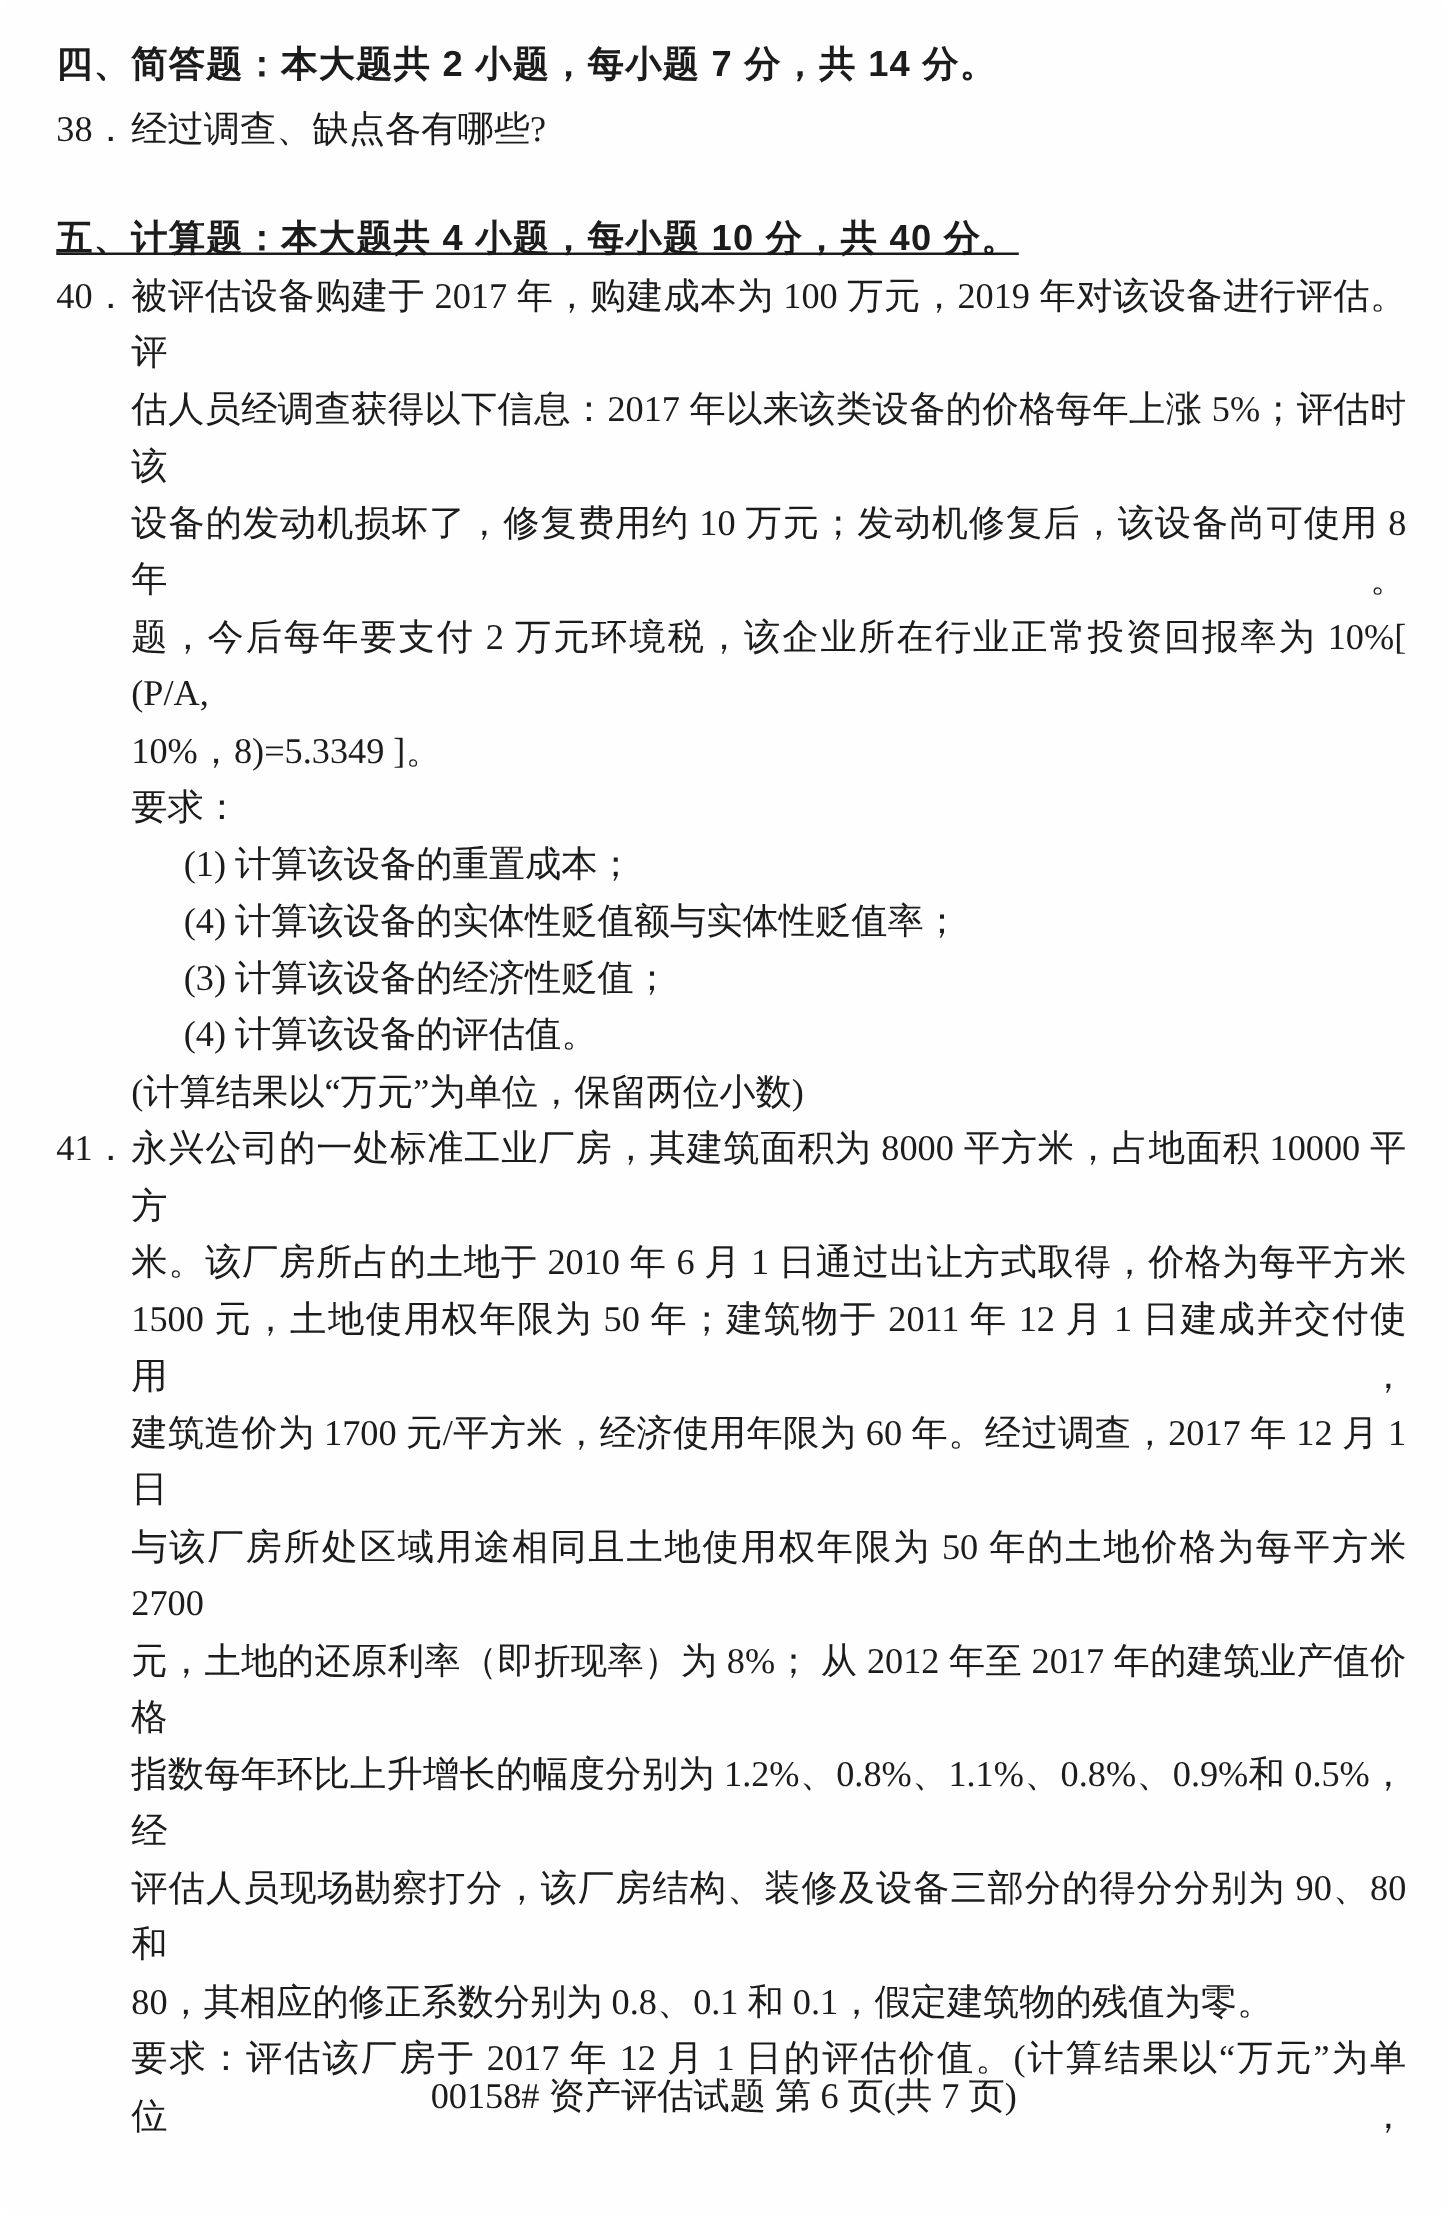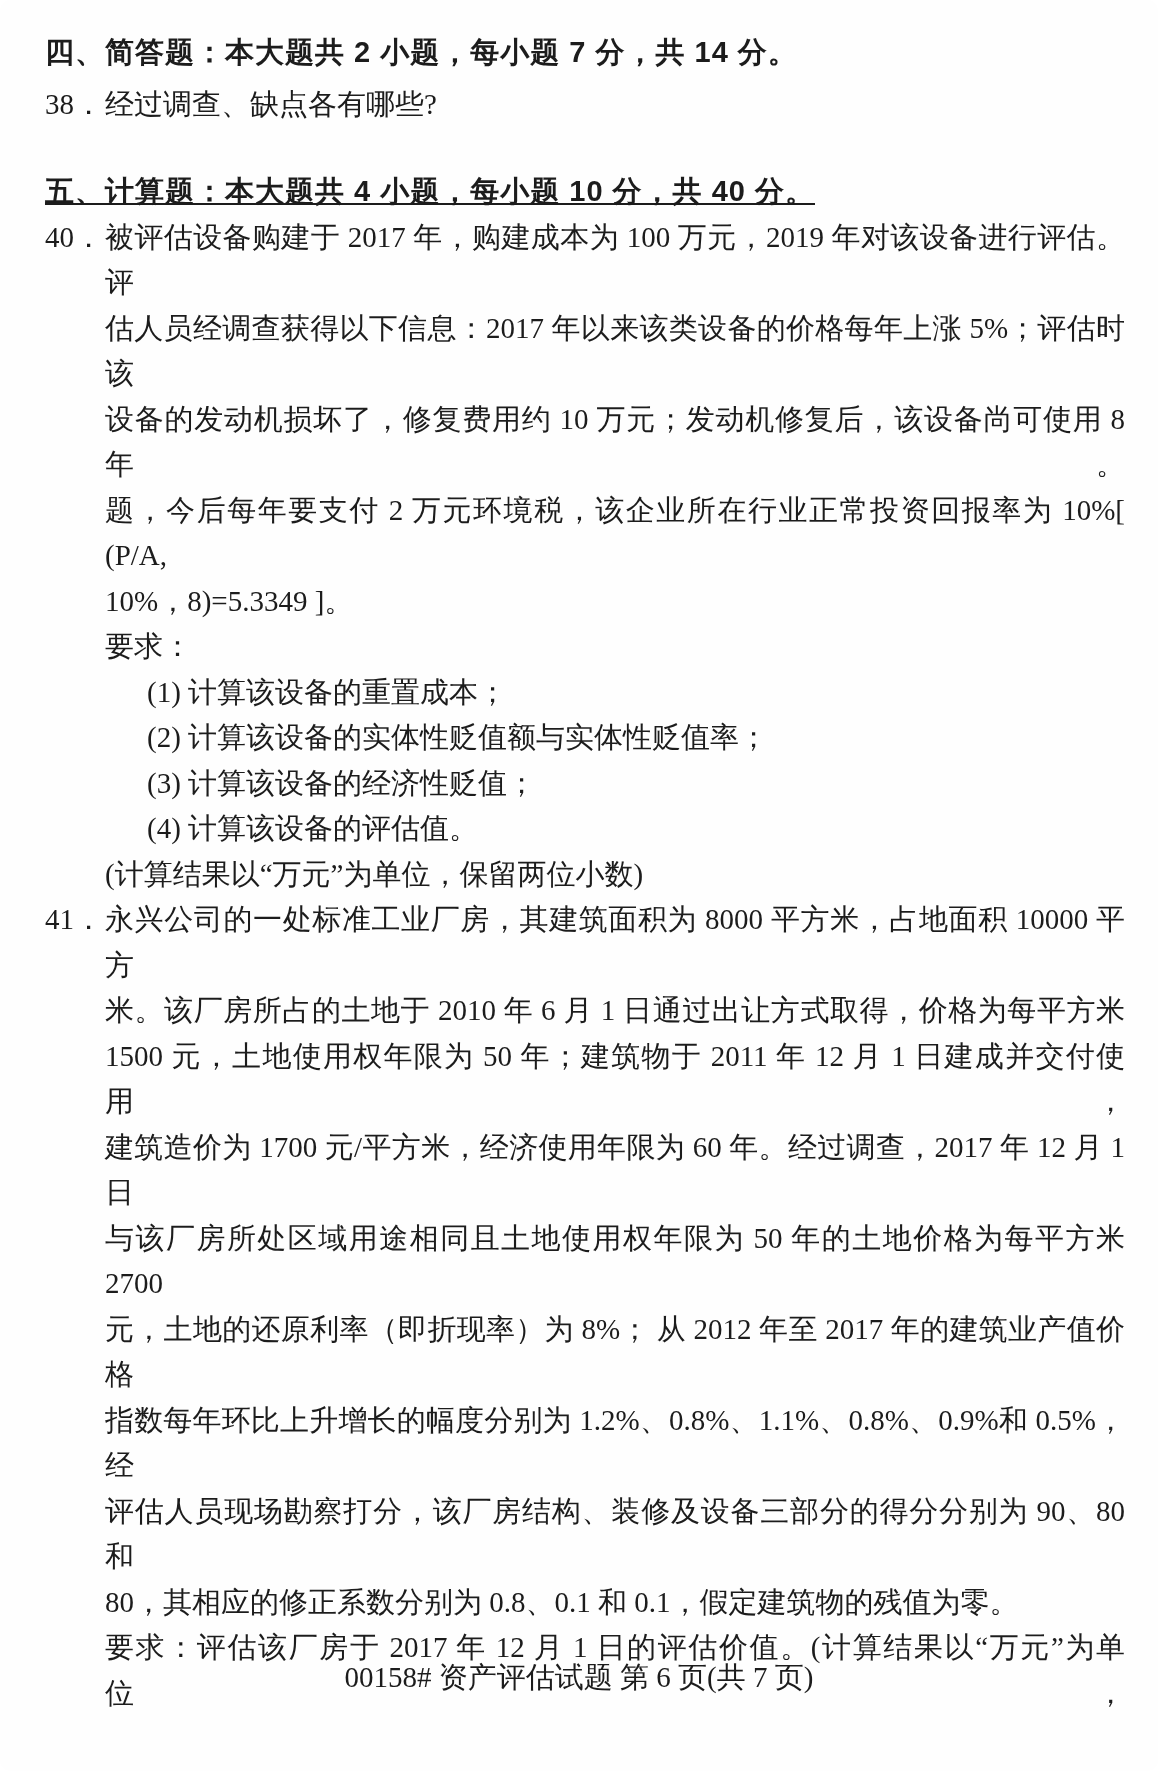--- a/index.html
+++ b/index.html
@@ -50,21 +50,21 @@
 
     <div class="question">
       <span class="qnum">40．</span>
       <div class="line fill">被评估设备购建于 2017 年，购建成本为 100 万元，2019 年对该设备进行评估。评</div>
       <div class="line fill">估人员经调查获得以下信息：2017 年以来该类设备的价格每年上涨 5%；评估时该</div>
       <div class="line fill">设备的发动机损坏了，修复费用约 10 万元；发动机修复后，该设备尚可使用 8 年。</div>
       <div class="line fill">题，今后每年要支付 2 万元环境税，该企业所在行业正常投资回报率为 10%[ (P/A,</div>
       <div class="line">10%，8)=5.3349 ]。</div>
       <div class="line">要求：</div>
       <div class="line item">(1) 计算该设备的重置成本；</div>
-      <div class="line item">(2) 计算该设备的实体性贬值额与实体性贬值率；</div>
+      <div class="line item">(4) 计算该设备的实体性贬值额与实体性贬值率；</div>
       <div class="line item">(3) 计算该设备的经济性贬值；</div>
       <div class="line item">(4) 计算该设备的评估值。</div>
       <div class="line">(计算结果以“万元”为单位，保留两位小数)</div>
     </div>
 
     <div class="question">
       <span class="qnum">41．</span>
       <div class="line fill">永兴公司的一处标准工业厂房，其建筑面积为 8000 平方米，占地面积 10000 平方</div>
       <div class="line fill">米。该厂房所占的土地于 2010 年 6 月 1 日通过出让方式取得，价格为每平方米</div>
       <div class="line fill">1500 元，土地使用权年限为 50 年；建筑物于 2011 年 12 月 1 日建成并交付使用，</div>

